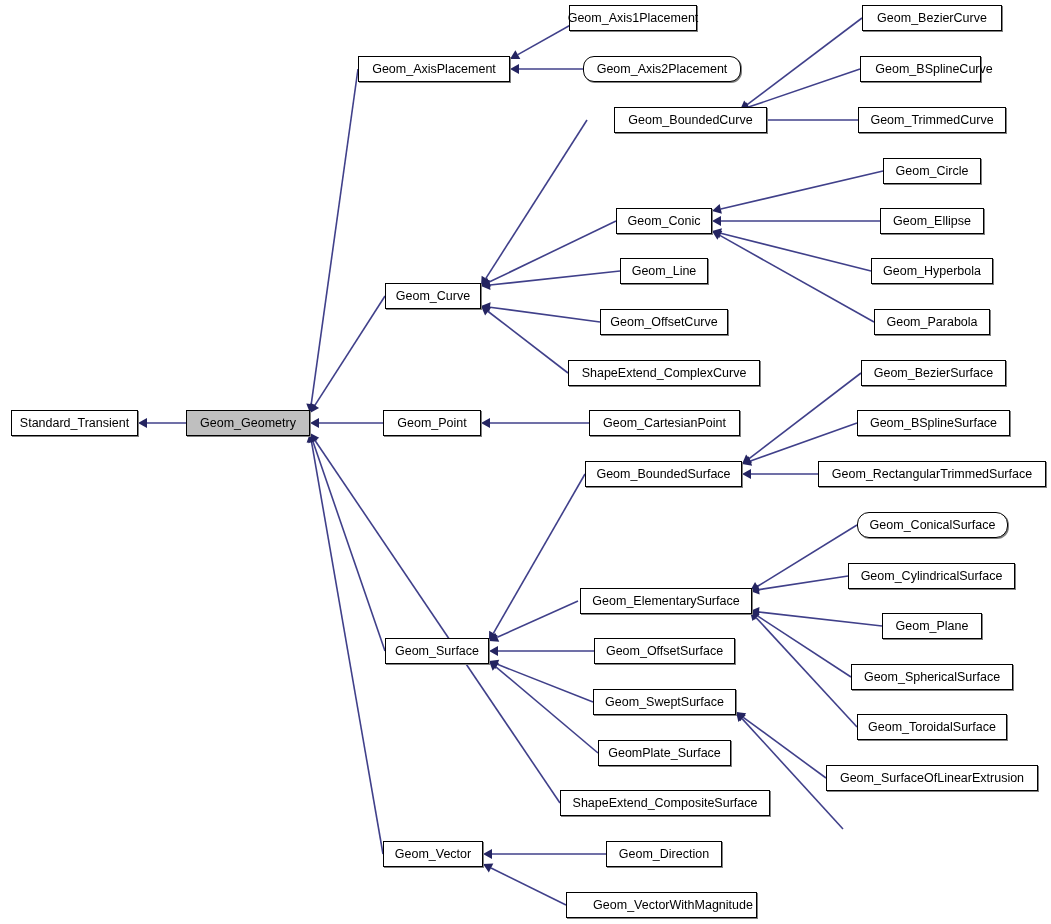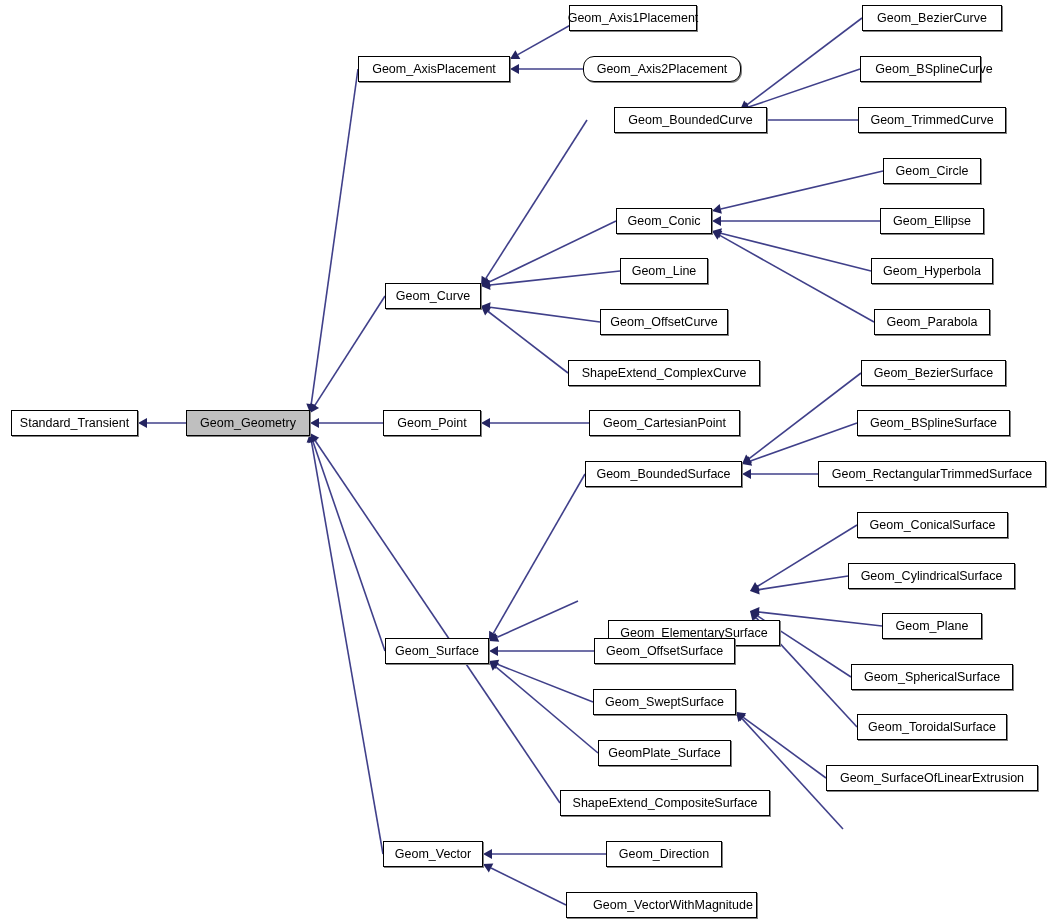--- a/index.html
+++ b/index.html
@@ -176,24 +176,24 @@
     </div>
     <div class="node" style="left: 857px; top: 410px; width: 153px; height: 26px;">
       <span class="node-label">Geom_BSplineSurface</span>
     </div>
     <div class="node" style="left: 818px; top: 461px; width: 228px; height: 26px;">
       <span class="node-label">Geom_RectangularTrimmedSurface</span>
     </div>
     <div class="node" style="left: 385px; top: 638px; width: 104px; height: 26px;">
       <span class="node-label">Geom_Surface</span>
     </div>
-    <div class="node" style="left: 608px; top: 588px; width: 172px; height: 26px; margin-top: 32px;">
+    <div class="node" style="left: 580px; top: 588px; width: 172px; height: 26px;">
       <span class="node-label">Geom_ElementarySurface</span>
     </div>
-    <div class="node" style="left: 857px; top: 512px; width: 151px; height: 26px;">
+    <div class="node" style="left: 857px; top: 512px; width: 151px; height: 26px; border-radius: 12px;">
       <span class="node-label">Geom_ConicalSurface</span>
     </div>
     <div class="node" style="left: 848px; top: 563px; width: 167px; height: 26px;">
       <span class="node-label">Geom_CylindricalSurface</span>
     </div>
     <div class="node" style="left: 882px; top: 613px; width: 100px; height: 26px;">
       <span class="node-label">Geom_Plane</span>
     </div>
     <div class="node" style="left: 851px; top: 664px; width: 162px; height: 26px;">
       <span class="node-label">Geom_SphericalSurface</span>

